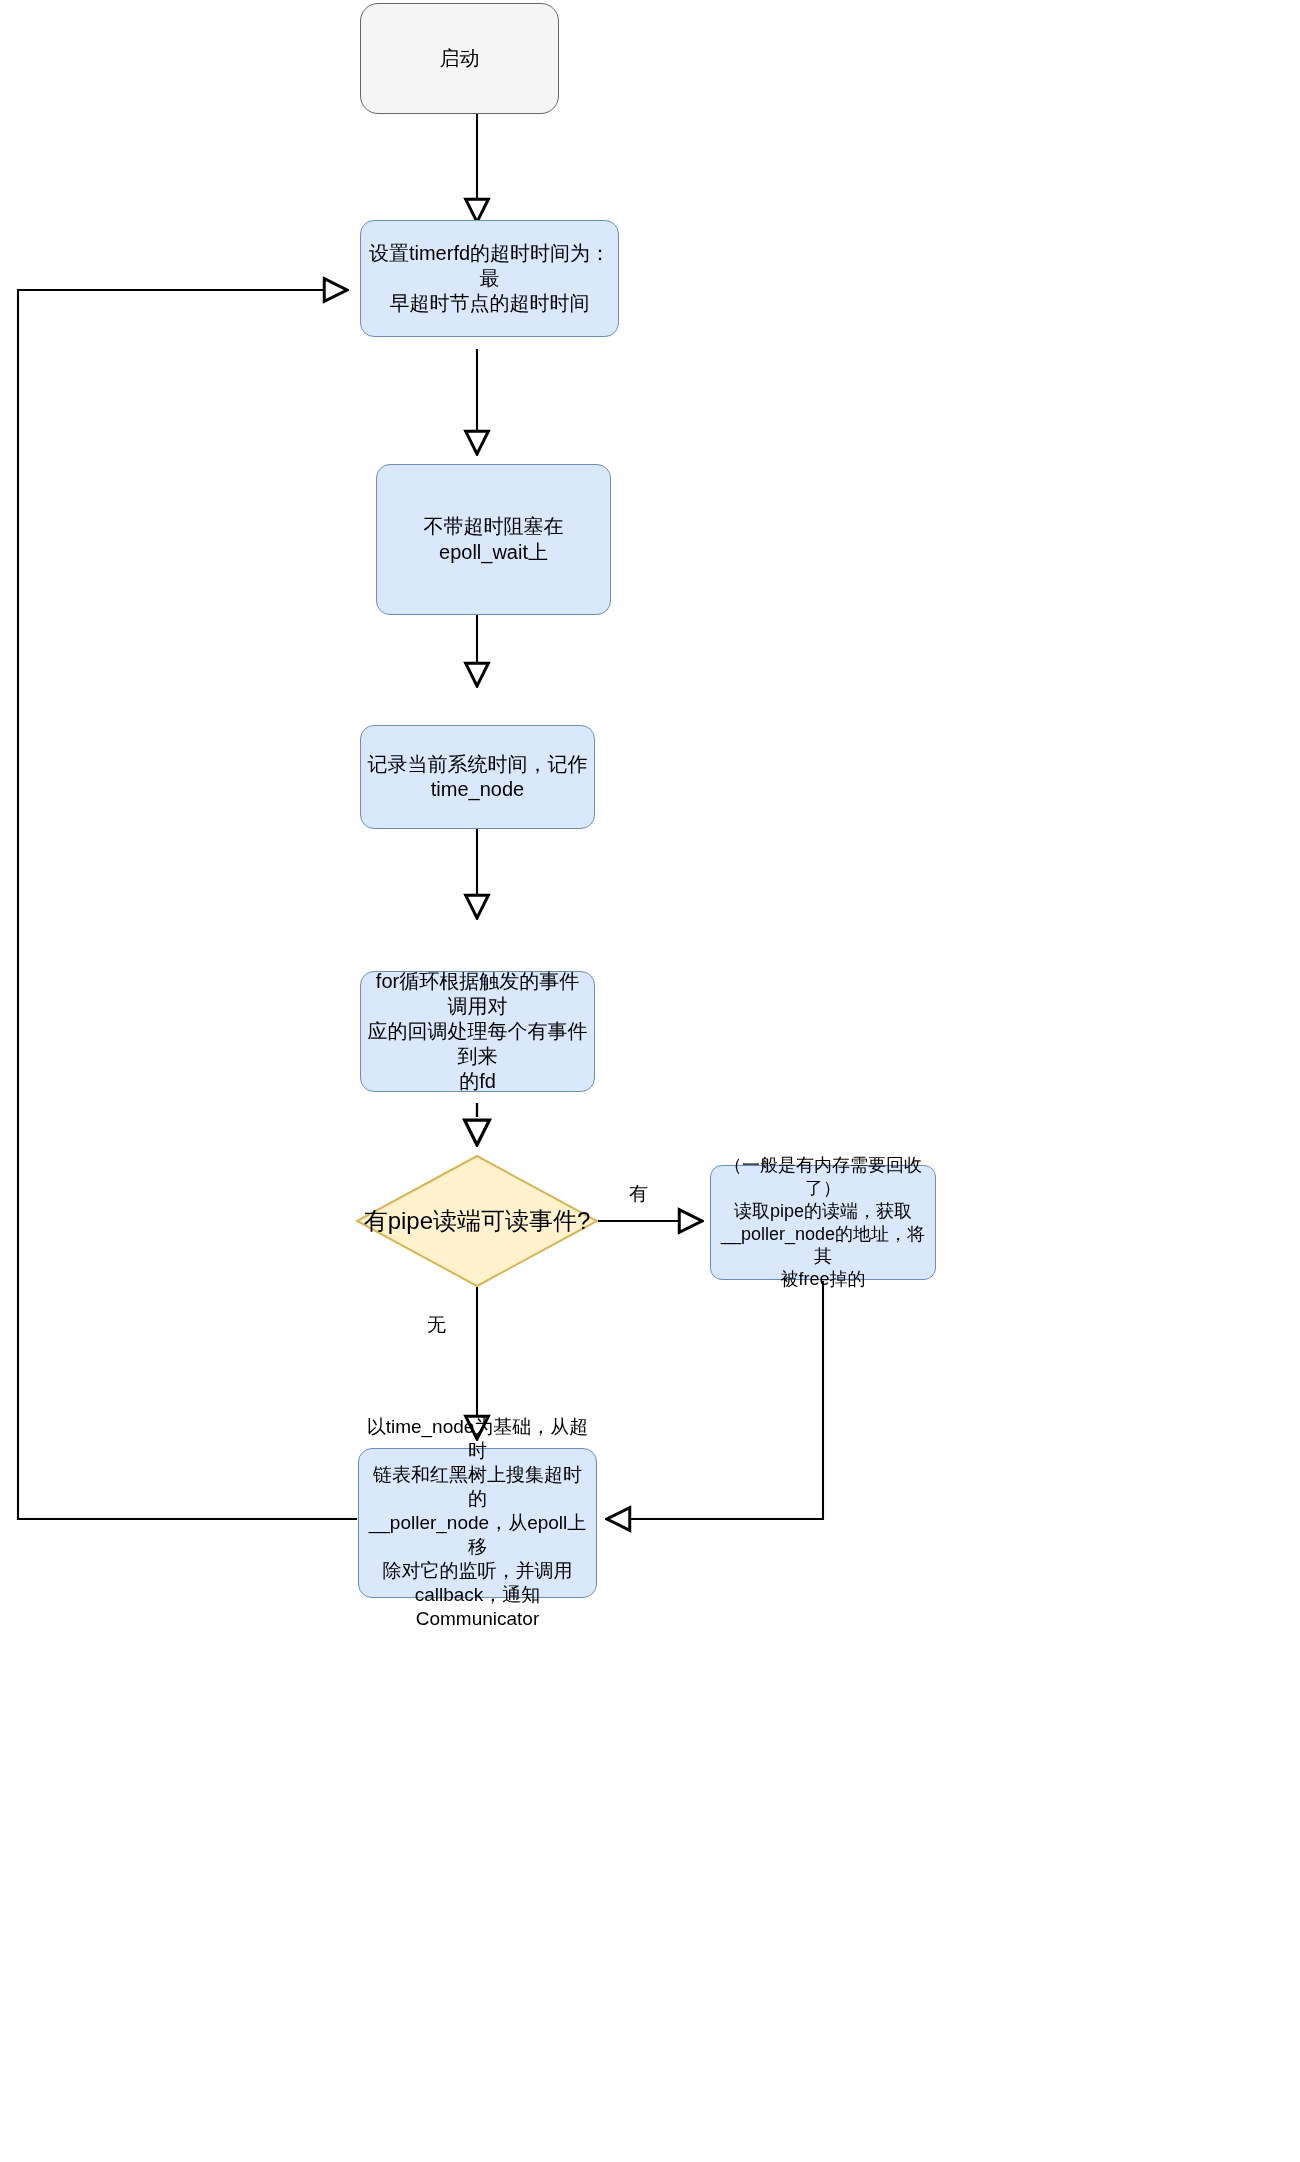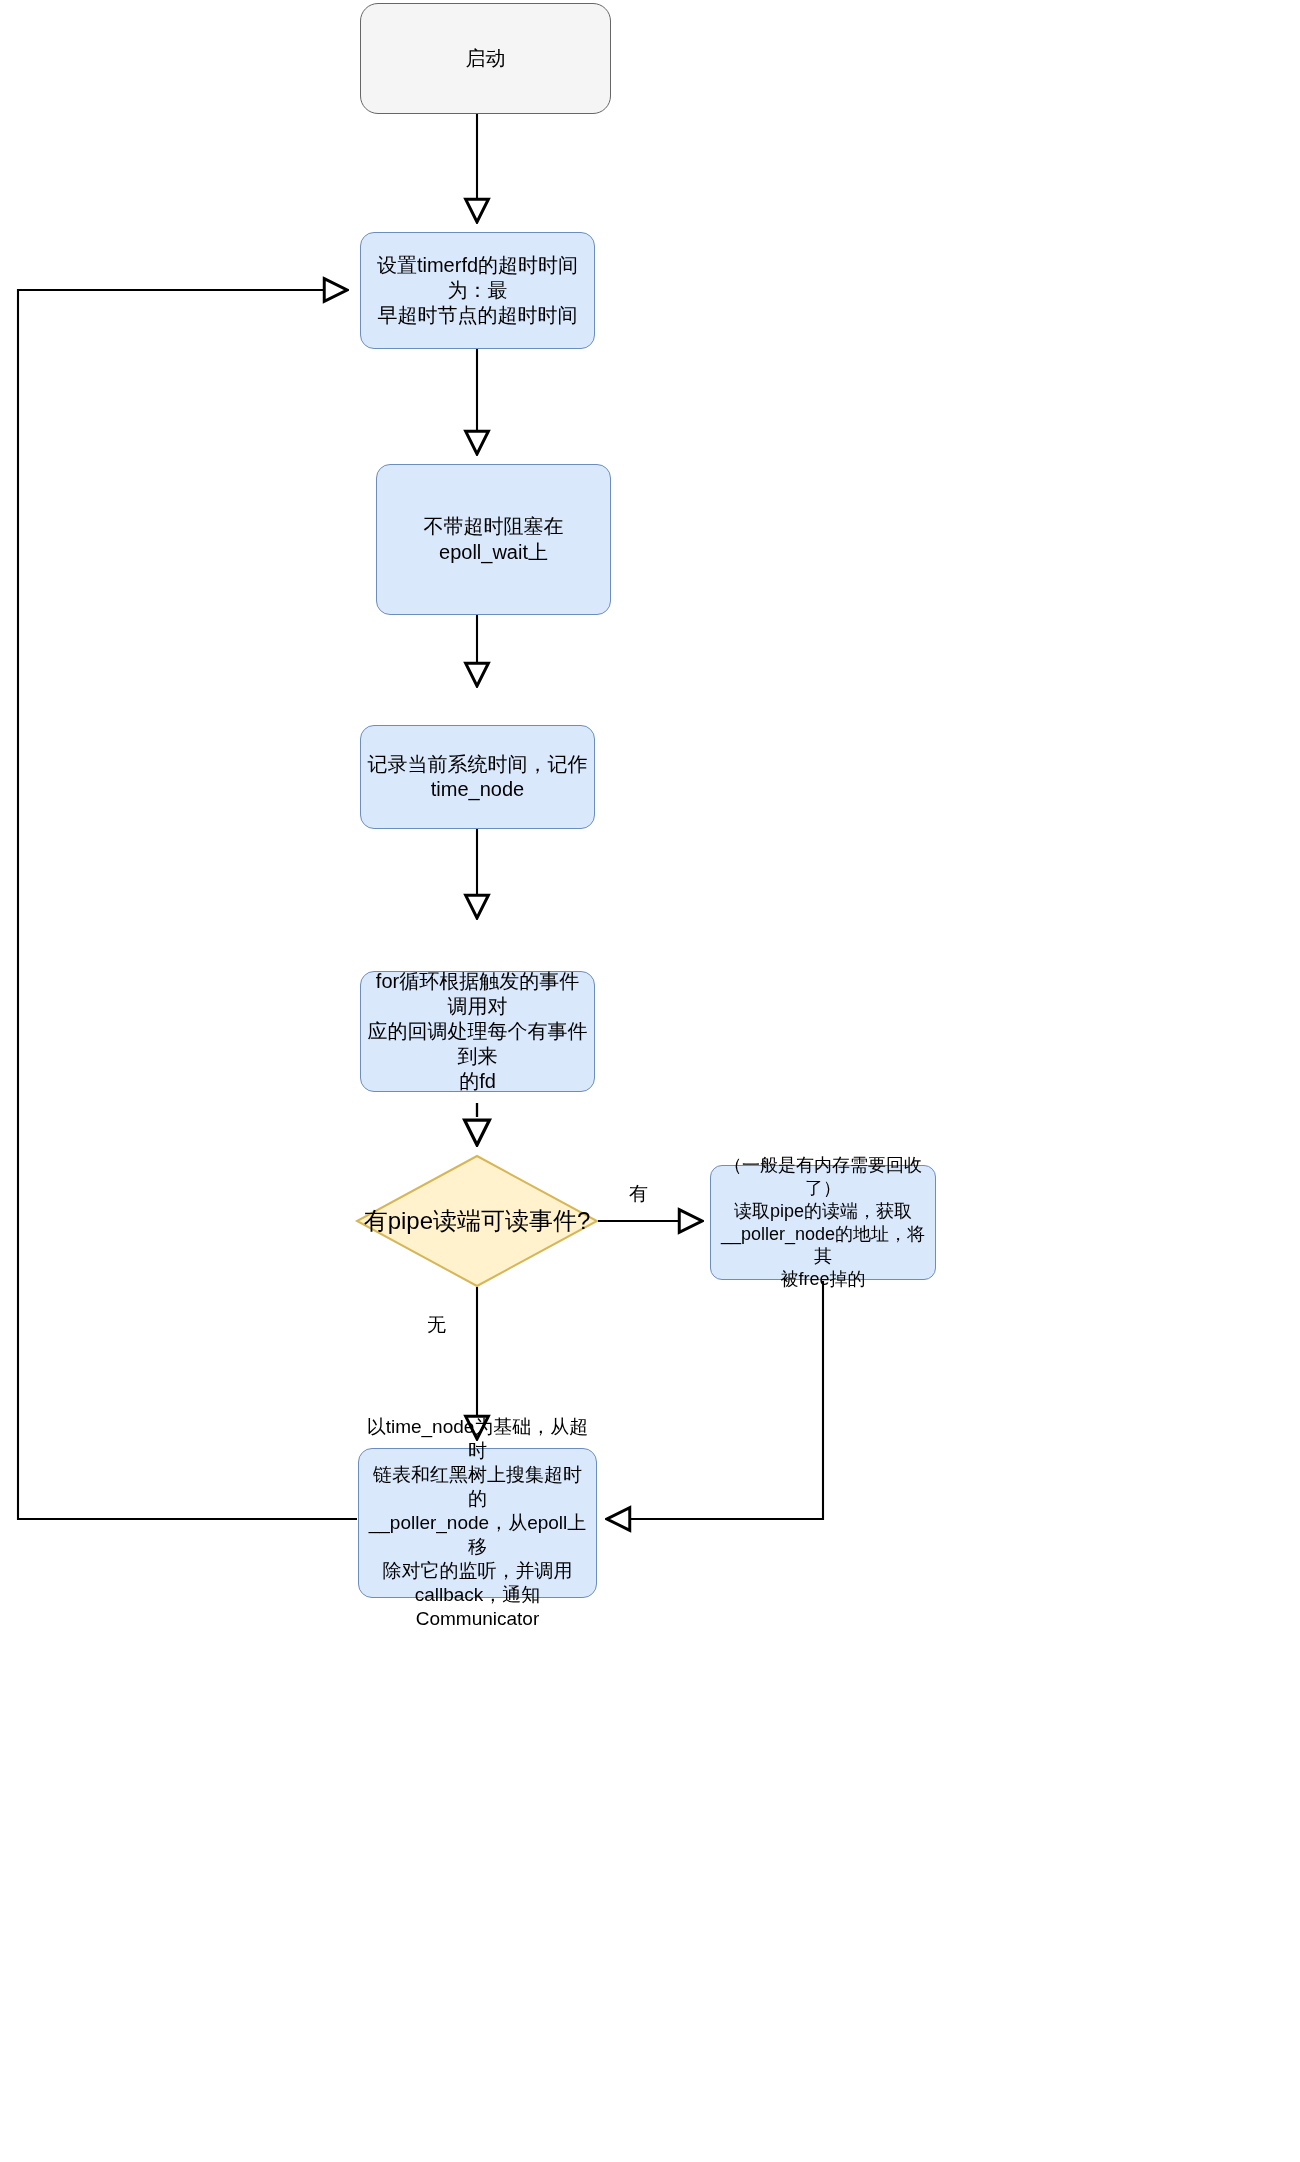--- a/index.html
+++ b/index.html
@@ -84,25 +84,25 @@
 
   <path d="M 598 1221 L 702 1221" fill="none" stroke="#000000" stroke-width="2.1" marker-end="url(#arrowOpen)"></path>
 
   <path d="M 477 1287 L 477 1439" fill="none" stroke="#000000" stroke-width="2.1" marker-end="url(#arrowOpen)"></path>
 
   <path d="M 823 1281 L 823 1519 L 607 1519" fill="none" stroke="#000000" stroke-width="2.1" marker-end="url(#arrowOpen)"></path>
 
   <path d="M 357 1519 L 18 1519 L 18 290 L 347 290" fill="none" stroke="#000000" stroke-width="2.1" marker-end="url(#arrowOpen)"></path>
 </svg>
 
-<div class="node start" style="left:360px; top:3px; width:251px; height:111px;">
+<div class="node start" style="left:360px; top:3px; width:199px; height:111px;">
   <span>启动</span>
 </div>
 
-<div class="node proc" style="left:360px; top:232px; width:235px; height:117px;align-items:center;">
+<div class="node proc" style="left:360px; top:220px; width:259px; height:117px;align-items:center;">
   <span>设置timerfd的超时时间为：最
 早超时节点的超时时间</span>
 </div>
 
 <div class="node proc" style="left:368px; top:464px; width:235px; height:151px;margin-left:8px;">
   <span>不带超时阻塞在epoll_wait上</span>
 </div>
 
 <div class="node proc" style="left:360px; top:725px; width:235px; height:104px;text-align:center;">
   <span>记录当前系统时间，记作

